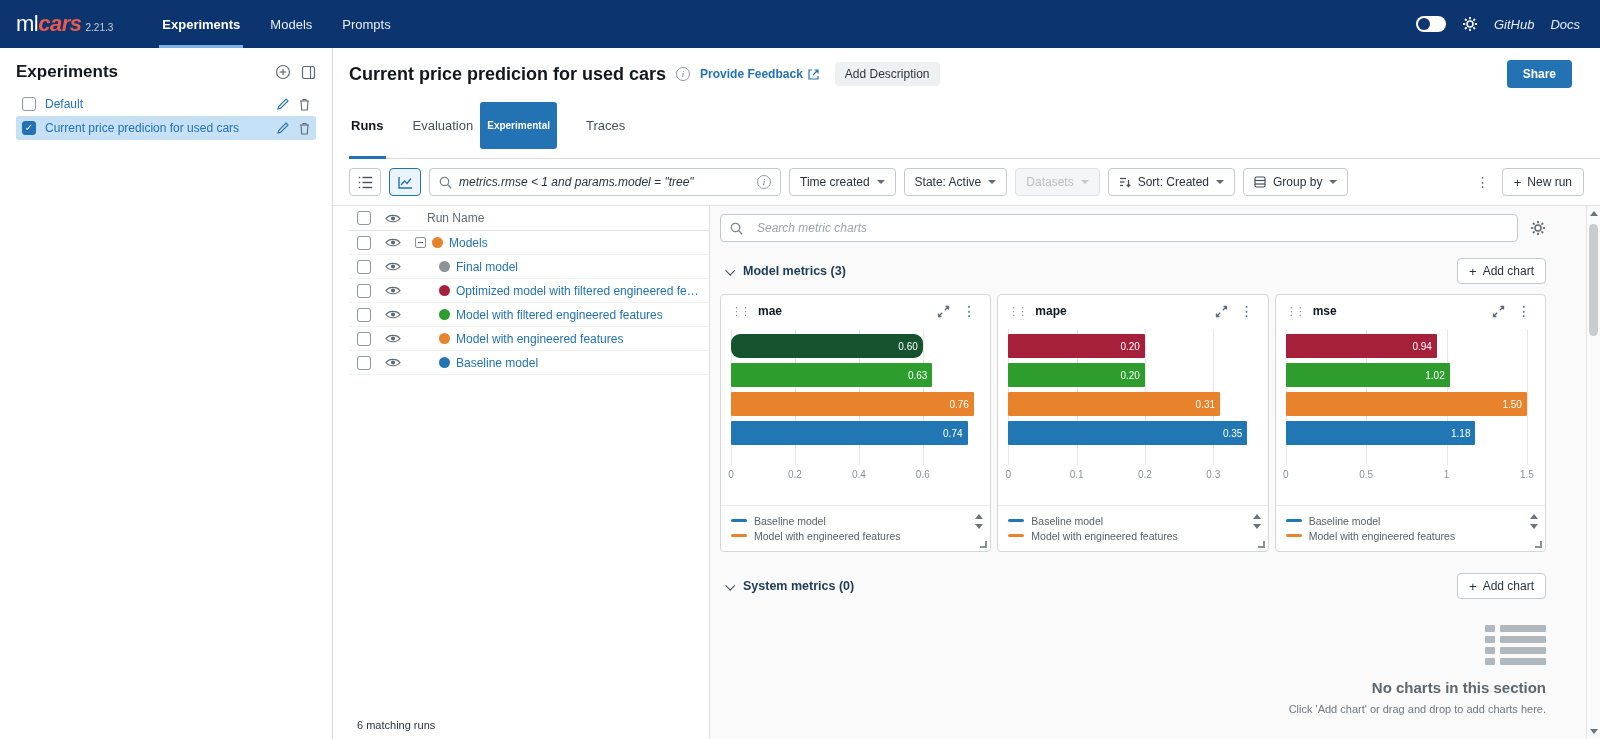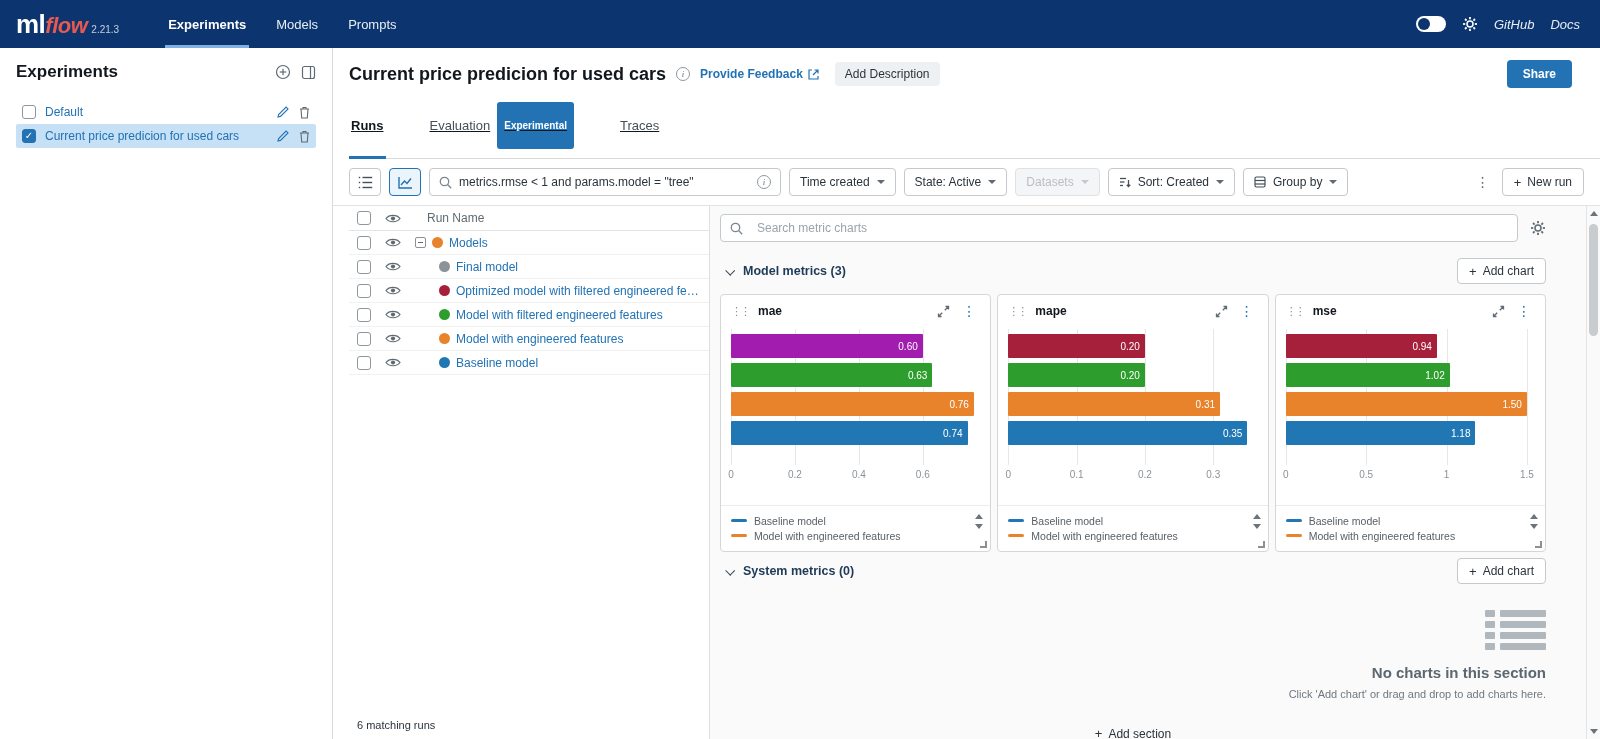--- a/index.html
+++ b/index.html
@@ -2,21 +2,21 @@
 <html><head>
 <meta charset="utf-8">
 <style>
   * { margin:0; padding:0; box-sizing:border-box; }
   html,body { width:1600px; height:739px; overflow:hidden; background:#fff;
     font-family:"Liberation Sans","DejaVu Sans",sans-serif; color:#11171d; }
 
   
   .navbar { height:48px; background:#0c346e; display:flex; align-items:center; padding:0 20px 0 16px; }
   .logo { display:flex; align-items:baseline; cursor:pointer; }
-  .logo-ml { color:#fff; font-size:26px; font-weight:700; letter-spacing:-.5px; }
+  .logo-ml { color:#fff; font-size:22px; font-weight:400; letter-spacing:-.5px; }
   .logo-flow { color:#e8594f; font-size:22px; font-style:italic; font-weight:600; letter-spacing:-.5px; }
   .logo-version { color:rgba(255,255,255,.75); font-size:10px; margin-left:4px; }
   .nav-items { display:flex; height:48px; margin-left:34px; }
   .nav-item { position:relative; display:flex; align-items:center; padding:0 15px; color:#e8eef5; font-size:13px; cursor:pointer; }
   .nav-item.active { color:#fff; font-weight:600; }
   .nav-item.active::after { content:""; position:absolute; left:12px; right:12px; bottom:0; height:3px; background:#7fb1e3; }
   .nav-right { margin-left:auto; display:flex; align-items:center; gap:16px;font-style:italic; }
   .theme-toggle { width:30px; height:16px; background:#fff; border-radius:9px; display:inline-flex; align-items:center; padding:2px; cursor:pointer; }
   .theme-knob { width:12px; height:12px; border-radius:50%; background:#0c346e; }
   .nav-link { color:#e8eef5; font-size:13px; cursor:pointer; text-decoration:none; }
@@ -24,51 +24,51 @@
   .app { display:flex; height:691px; }
 
   
   .sidebar { width:333px; border-right:1px solid #d9d9d9; padding:14px 16px; position:relative; flex-shrink:0; }
   .sidebar-head { display:flex; align-items:center; }
   .sidebar-head h1 { font-size:17px; font-weight:700; }
   .sidebar-head .icon-btn { margin-left:10px; cursor:pointer; display:inline-flex; color:#5f6a72; }
   .sidebar-head .icon-btn:first-of-type { margin-left:auto; }
   .sidebar-search { width:100%; height:28px; margin-top:12px; border:1px solid #c4c9ce; border-radius:4px; padding:0 10px; font-size:12px; color:#44505a; outline:none; font-family:inherit; }
   .sidebar-search::placeholder { color:#9aa4ab; }
-  .exp-list { margin-top:18px; }
+  .exp-list { margin-top:10px; }
   .exp-item { display:flex; align-items:center; gap:9px; height:24px; padding:0 6px; border-radius:2px; cursor:pointer; }
   .exp-item.selected { background:#c6e0f5; }
   .exp-label { font-size:12px; color:#2272b4; text-decoration:none; flex:1; white-space:nowrap; overflow:hidden; text-overflow:ellipsis; }
   .exp-icons { display:flex; gap:10px; align-items:center; color:#5f6a72; }
 
   .checkbox { width:14px; height:14px; border:1px solid #8f979e; border-radius:3px; background:#fff; flex-shrink:0; display:inline-flex; align-items:center; justify-content:center; }
   .checkbox.checked { background:#2272b4; border-color:#2272b4; }
   .checkbox.checked::after { content:"✓"; color:#fff; font-size:10px; line-height:1; }
 
   
   .main { flex:1; min-width:0; display:flex; flex-direction:column; }
   .main-top { padding:12px 0 0 16px; }
   .title-row { display:flex; align-items:center; gap:10px; padding-right:28px; }
   .page-title { font-size:18px; font-weight:700; }
   .info-i { width:14px; height:14px; border:1px solid #8f979e; border-radius:50%; color:#6b747c; font-size:9px; display:inline-flex; align-items:center; justify-content:center; font-family:"Liberation Serif",serif; font-style:italic; cursor:pointer; flex-shrink:0; }
   .feedback { display:inline-flex; align-items:center; gap:5px; color:#2272b4; font-size:12px; font-weight:600; text-decoration:none; cursor:pointer; }
   .ghost-btn { margin-left:6px; height:24px; padding:0 10px; background:#eef1f3; border:none; border-radius:4px; font-size:12px; color:#2a333c; cursor:pointer; font-family:inherit; }
   .share-btn { margin-left:auto; height:28px; padding:0 16px; background:#2272b4; color:#fff; border:none; border-radius:4px; font-size:12px; font-weight:600; cursor:pointer; font-family:inherit; }
-  .tabs { display:flex; gap:42px; margin-top:14px; border-bottom:1px solid #d9d9d9;text-decoration:underline; }
+  .tabs { display:flex; gap:25px; margin-top:14px; border-bottom:1px solid #d9d9d9; }
   .tab { display:flex; align-items:center; gap:7px; padding:0 2px 9px; font-size:13px; color:#44505a; cursor:pointer; position:relative; }
   .tab.active { color:#11171d; font-weight:600; }
   .tab.active::after { content:""; position:absolute; left:0; right:0; bottom:-1px; height:3px; background:#2272b4; }
   .badge { background:#2272b4; color:#fff; font-size:10px; font-weight:600; padding:18px 7px; border-radius:3px; }
 
   .toolbar { display:flex; align-items:center; gap:8px; padding:9px 16px 9px 0; }
   .tool-btn { width:32px; height:28px; border:1px solid #c4c9ce; border-radius:4px; background:#fff; display:inline-flex; align-items:center; justify-content:center; cursor:pointer; }
   .tool-btn.selected { border:1px solid #2272b4; background:#ebf3fb; }
   .search-box { height:28px; border:1px solid #c4c9ce; border-radius:4px; background:#fff; display:flex; align-items:center; gap:7px; padding:0 9px; }
   .search-box.runs { width:352px; }
-  .search-box input { border:none; outline:none; flex:1; font-size:12px; color:#2a333c; font-family:inherit; background:transparent; }
+  .search-box input { border:none; outline:none; flex:1; font-size:12px; color:#2a333c; font-family:inherit; background:transparent;font-style:italic; }
   .search-box input::placeholder { color:#9aa4ab; }
   .drop-btn { height:28px; border:1px solid #c4c9ce; border-radius:4px; background:#fff; display:inline-flex; align-items:center; gap:7px; padding:0 10px; font-size:12px; color:#2a333c; cursor:pointer; font-family:inherit; }
   .drop-btn.disabled { background:#f4f5f6; color:#b9bfc4; border-color:#dee2e5; cursor:default; }
   .caret { width:0; height:0; border-left:4px solid transparent; border-right:4px solid transparent; border-top:4.5px solid #5f6a72; }
   .drop-btn.disabled .caret { border-top-color:#c3c9cd; }
   .kebab { color:#5f6a72; font-size:14px; cursor:pointer; padding:0 4px; }
   .toolbar .kebab { margin-left:auto; }
   .new-run { height:28px; border:1px solid #c4c9ce; border-radius:4px; background:#fff; display:inline-flex; align-items:center; gap:6px; padding:0 11px; font-size:12px; color:#2a333c; cursor:pointer; font-family:inherit; }
   .plus-glyph { font-size:13px; color:#2a333c; }
 
@@ -140,21 +140,21 @@
   .vs-thumb { position:absolute; left:2px; width:9px; top:18px; height:112px; background:#c8cccf; border-radius:5px; cursor:pointer; }
 
   svg { display:block; }
 </style>
 </head>
 <body>
 
 <header class="navbar">
   <div class="logo">
     <span class="logo-ml">ml</span>
-      <span class="logo-flow">flow</span>
+      <span class="logo-flow">cars</span>
     <span class="logo-version">2.21.3</span>
   </div>
   <nav class="nav-items">
     <a class="nav-item active">Experiments</a>
     <a class="nav-item">Models</a>
     <a class="nav-item">Prompts</a>
   </nav>
   <div class="nav-right">
     <span class="theme-toggle">
         <span class="theme-knob"></span>
@@ -484,21 +484,21 @@
                     </svg>
       </span>
       <span class="kebab">⋮</span>
     </div>
     <div class="plot">
                   <div class="gridline" style="left: 0%;"></div>
                   <div class="gridline" style="left: 25.641%;"></div>
                   <div class="gridline" style="left: 51.2821%;"></div>
                   <div class="gridline" style="left: 76.9231%;"></div>
                   <div class="bar-row">
-                    <div class="bar" title="Optimized model with filtered engineered features" style="width: 76.9231%; background: #a21caf;">
+                    <div class="bar" title="Optimized model with filtered engineered features" style="width: 76.9231%; background: #14532d; border-radius: 9px;">
                       <span class="bar-value">0.60</span>
                     </div>
                   </div>
                   <div class="bar-row">
                     <div class="bar" title="Model with filtered engineered features" style="width: 80.7692%; background: rgb(45, 158, 45);">
                       <span class="bar-value">0.63</span>
                     </div>
                   </div>
                   <div class="bar-row">
                     <div class="bar" title="Model with engineered features" style="width: 97.4359%; background: rgb(232, 131, 44);">
@@ -654,21 +654,21 @@
                   </div>
       <span class="legend-scroll">
         <span class="tri up"></span>
         <span class="tri down"></span>
       </span>
       <span class="resize-corner"></span>
     </div>
   </div>
 </div>
 
-          <div class="section-head" style="margin-top:6px;">
+          <div class="section-head" style="margin-top:21px;">
             <span class="chev"></span>
             <span class="section-title">System metrics (0)</span>
             <button class="add-chart">
                 <span class="plus-glyph">+</span>
                 <span>Add chart</span>
               </button>
           </div>
 
           <div class="empty-state">
             <div class="ph-icon">

